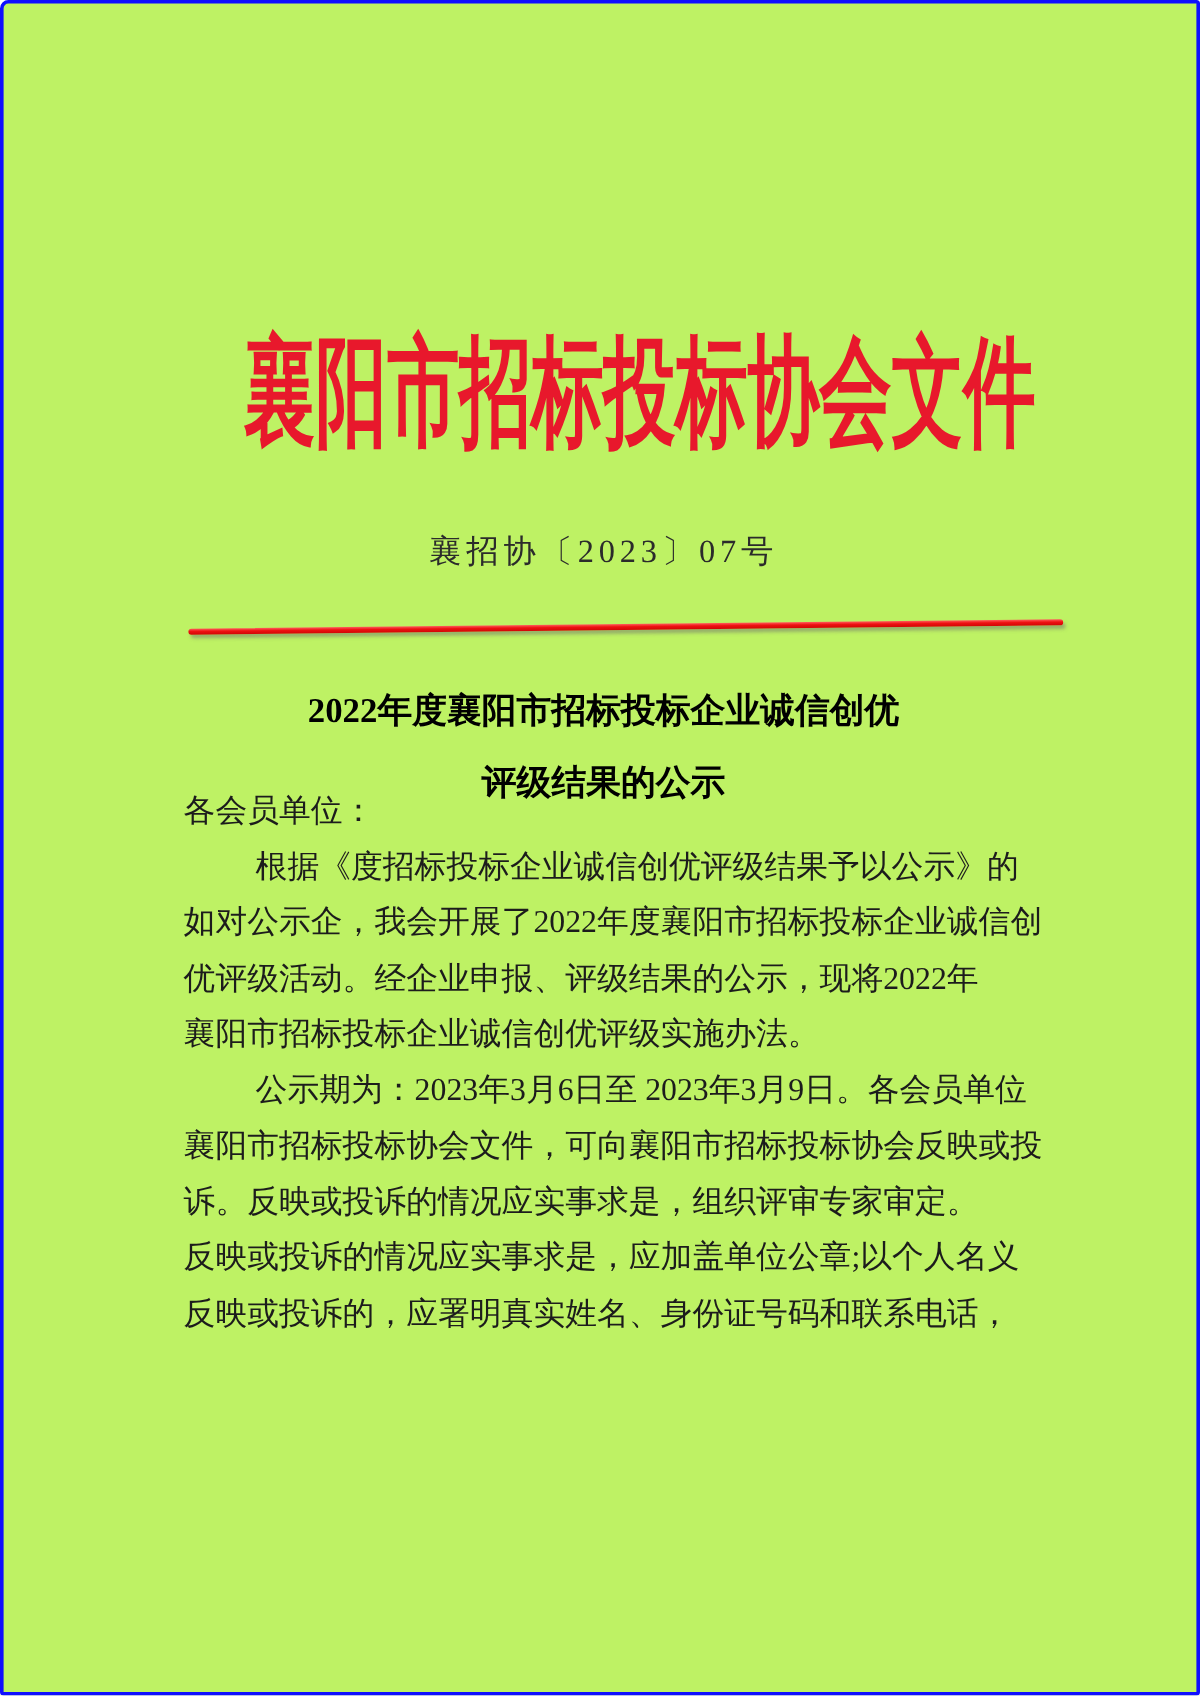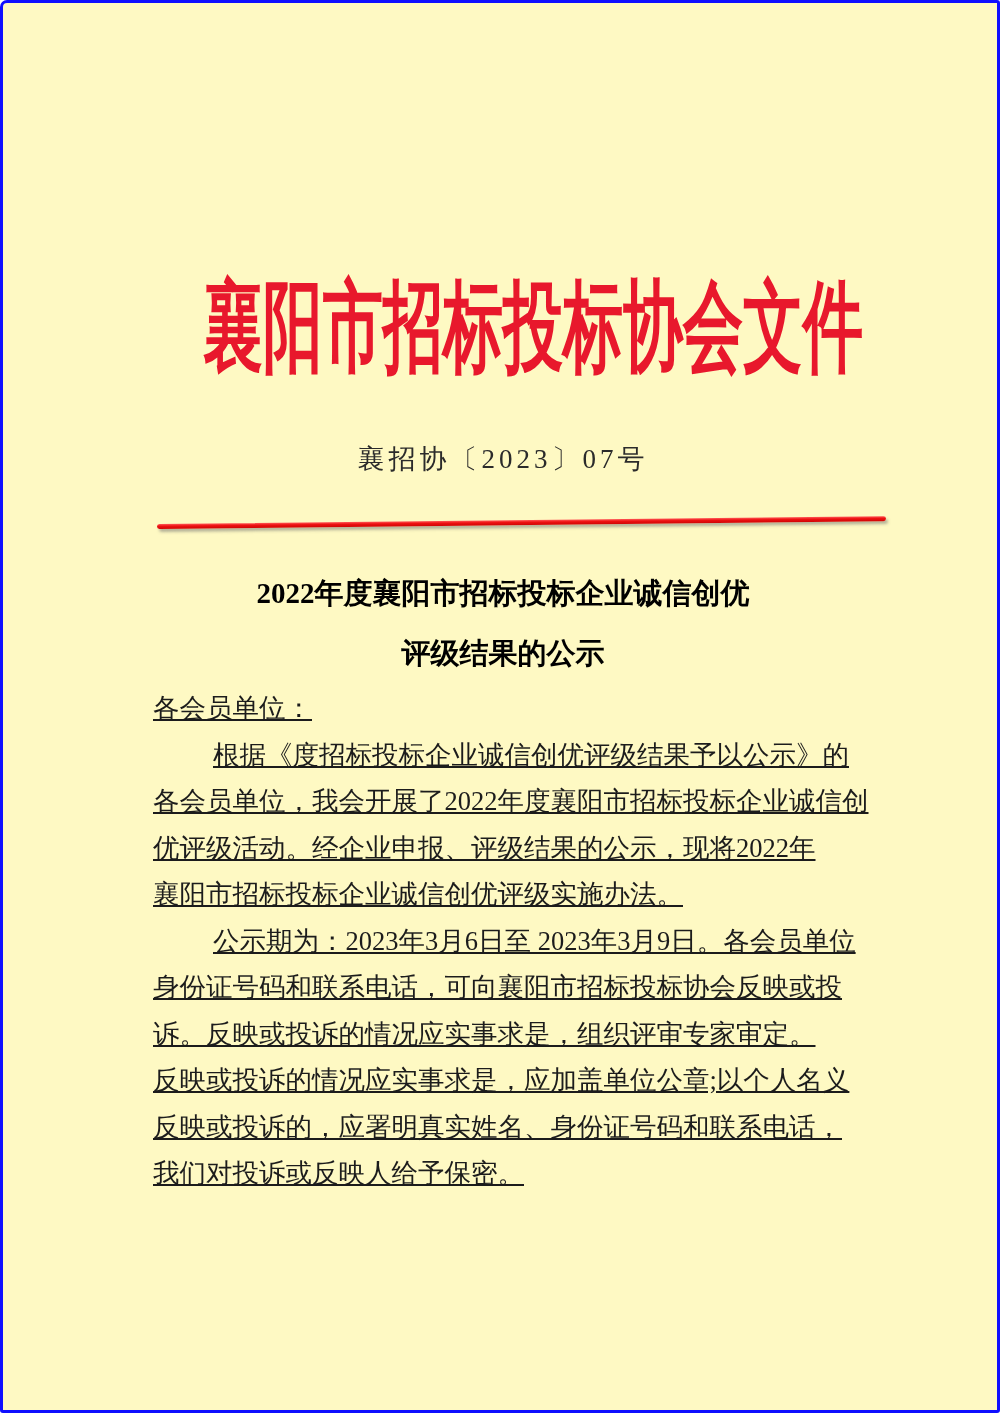--- a/index.html
+++ b/index.html
@@ -6,21 +6,21 @@
   html, body {
     margin: 0;
     padding: 0;
     background: #ffffff;
   }
   .page {
     position: relative;
     width: 1000px;
     height: 1413px;
     box-sizing: border-box;
-    background: #fef9c3;
+    background: #bef264;
     border: 3px solid #0f0fff;
     border-radius: 7px 3px 3px 3px;
     overflow: hidden;
     font-family: "Liberation Serif", "DejaVu Serif", serif;
   }
 
   
   .org-title {
     position: absolute;
     top: 270px;
@@ -74,27 +74,26 @@
     font-size: 29px;
     line-height: 60px;
     color: #000000;
     white-space: nowrap;
   }
 
   
   .doc-body {
     position: absolute;
     left: 150px;
-    top: 682px;
+    top: 649px;
     width: 724px;
     font-size: 26.5px;
     line-height: 46.5px;
     color: #1c1c1c;
     white-space: nowrap;
-    text-decoration: underline;
   }
   .body-line.indent {
     padding-left: 60px;
   }
 </style>
 </head>
 <body>
 
 <div class="page">
 
@@ -105,24 +104,23 @@
   <div class="red-divider"></div>
 
   <div class="notice-title">
     <div>2022年度襄阳市招标投标企业诚信创优</div>
     <div>评级结果的公示</div>
   </div>
 
   <div class="doc-body">
     <div class="body-line">各会员单位：</div>
     <div class="body-line indent">根据《度招标投标企业诚信创优评级结果予以公示》的</div>
-    <div class="body-line">各会员单位，我会开展了2022年度襄阳市招标投标企业诚信创</div>
+    <div class="body-line">如对公示企，我会开展了2022年度襄阳市招标投标企业诚信创</div>
     <div class="body-line">优评级活动。经企业申报、评级结果的公示，现将2022年</div>
     <div class="body-line">襄阳市招标投标企业诚信创优评级实施办法。</div>
     <div class="body-line indent">公示期为：2023年3月6日至 2023年3月9日。各会员单位</div>
-    <div class="body-line">身份证号码和联系电话，可向襄阳市招标投标协会反映或投</div>
+    <div class="body-line">襄阳市招标投标协会文件，可向襄阳市招标投标协会反映或投</div>
     <div class="body-line">诉。反映或投诉的情况应实事求是，组织评审专家审定。</div>
     <div class="body-line">反映或投诉的情况应实事求是，应加盖单位公章;以个人名义</div>
     <div class="body-line">反映或投诉的，应署明真实姓名、身份证号码和联系电话，</div>
-    <div class="body-line">我们对投诉或反映人给予保密。</div>
   </div>
 
 </div>
 
 </body></html>

